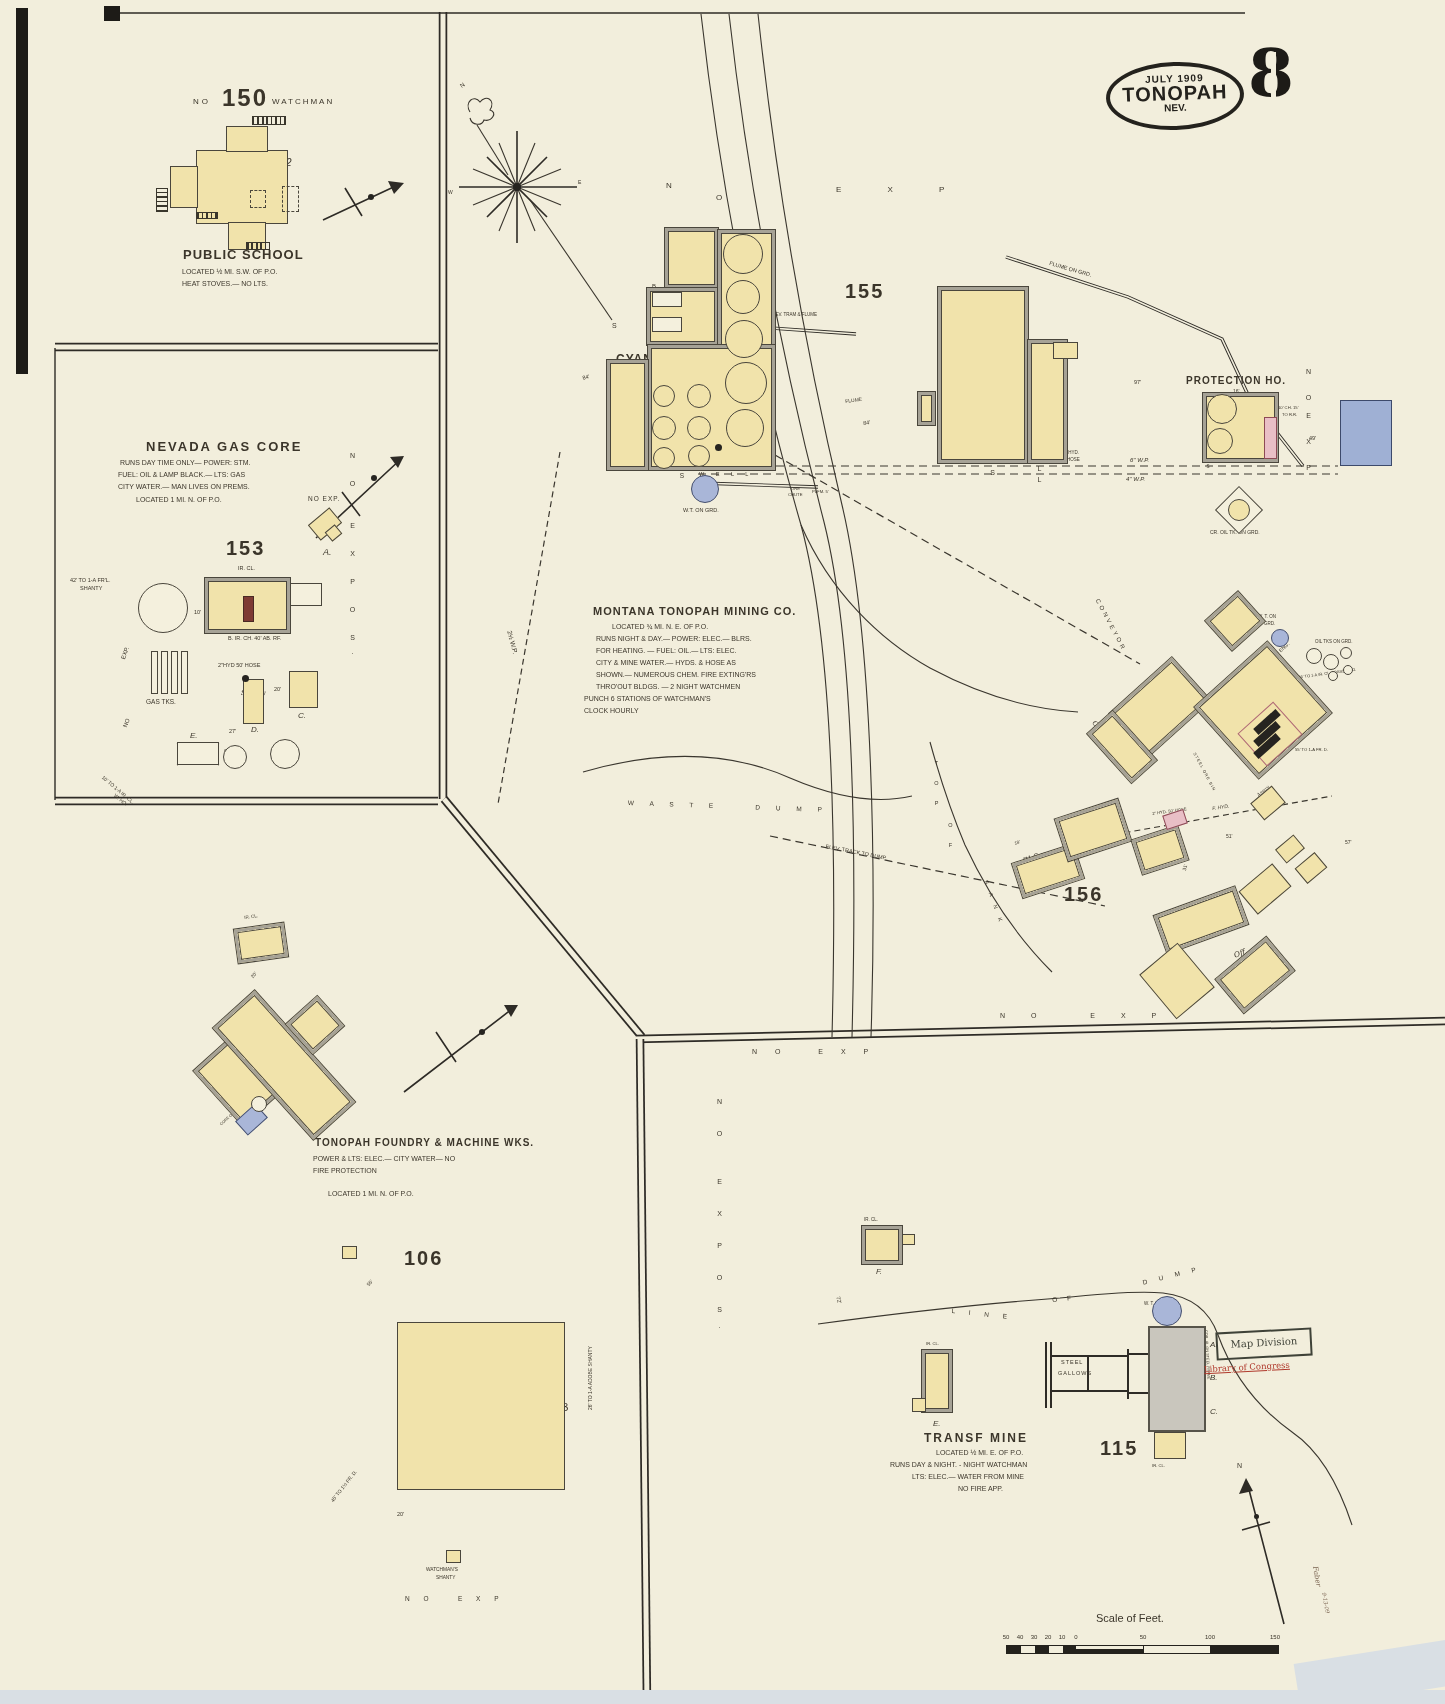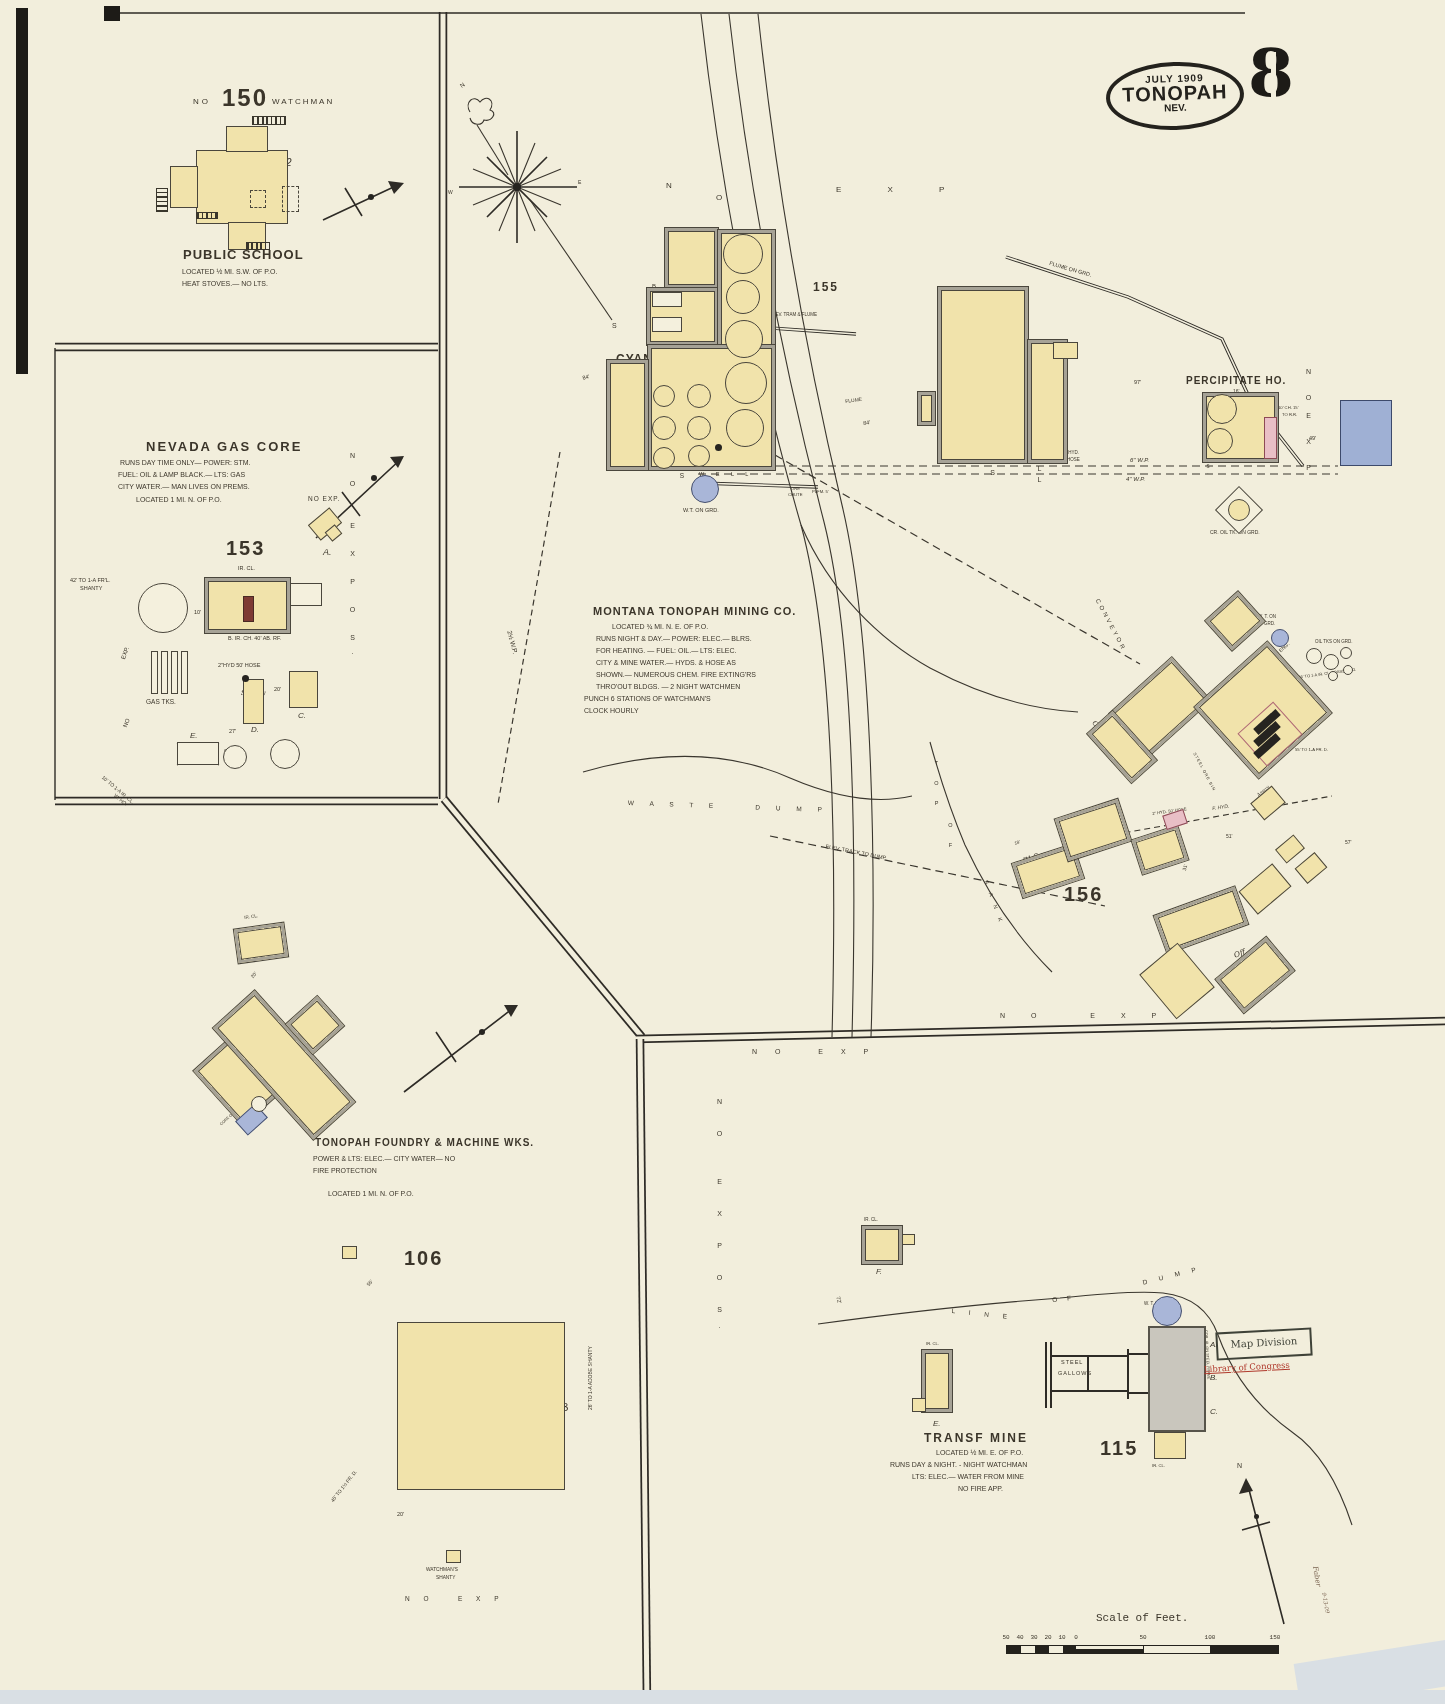--- a/index.html
+++ b/index.html
@@ -44,21 +44,21 @@
   #sheet-number{position:absolute;left:1248px;top:34px;font-family:"DejaVu Serif",serif;
       font-weight:bold;font-size:66px;color:#1d1b17;}
   #sheet-number-stripe{position:absolute;left:1271px;top:52px;width:5px;height:58px;background:#f2eedc;}
   
   #stamp-box{position:absolute;left:1216px;top:1330px;width:92px;height:24px;border:2px solid #3f4238;
      transform:rotate(-3deg);text-align:center;}
   #stamp-box span{font-size:10px;color:#3f4238;font-family:"DejaVu Serif",serif;line-height:22px;}
   #stamp-lib{position:absolute;left:1204px;top:1362px;font-size:8.5px;color:#b0392c;
      transform:rotate(-3deg);text-decoration:underline;font-family:"DejaVu Serif",serif;}
   
-  #scalebar{position:absolute;left:1006px;top:1612px;width:280px;height:52px;font-family:Liberation Mono, monospace;}
+  #scalebar{position:absolute;left:1006px;top:1612px;width:280px;height:52px;}
   #scalebar .title{position:absolute;left:90px;top:0;font-size:11px;color:#3b352a;}
   #scalebar .ticks{position:absolute;left:0;top:22px;width:272px;height:8px;font-size:6px;color:#3b352a;}
   #scalebar .ticks span{position:absolute;transform:translateX(-50%);}
   #scalebar .bar{position:absolute;left:0;top:33px;width:271px;height:7px;border:1px solid #24221d;display:flex;}
   #scalebar .bar i{display:block;height:100%;}
   
   #lbar1{position:absolute;left:16px;top:8px;width:12px;height:366px;background:#1d1b17;}
   #lbar2{position:absolute;left:104px;top:6px;width:16px;height:15px;background:#1d1b17;}
   #scanedge{position:absolute;left:0;top:1690px;width:1445px;height:14px;background:#d9dfe4;}
   #scanedge2{position:absolute;left:1296px;top:1648px;width:200px;height:46px;background:#d9dfe4;transform:rotate(-9deg);}
@@ -170,21 +170,21 @@
       <div class="t" style="left: 272px; top: 747px; font-size: 5px;">TK. NOT</div>
       <div class="t" style="left: 277px; top: 754px; font-size: 5px;">USED</div>
       <div class="t" style="left: 70px; top: 578px; font-size: 5.5px;">42' TO 1-A FR'L.</div>
       <div class="t" style="left: 80px; top: 586px; font-size: 5.5px;">SHANTY</div>
       <div class="t" style="left: 120px; top: 658px; font-size: 6px; transform: rotate(-70deg);">EXP.</div>
       <div class="t" style="left: 122px; top: 726px; font-size: 6px; transform: rotate(-70deg);">NO</div>
       <div class="t" style="left: 104px; top: 775px; font-size: 5px; transform: rotate(40deg);">10' TO 1-A IR. CL.</div>
       <div class="t" style="left: 116px; top: 793px; font-size: 5px; transform: rotate(40deg);">W. HO.</div>
       <div class="t i" style="left: 323px; top: 548px; font-size: 9px;">A.</div>
       <div class="t v" style="left: 349px; top: 452px; font-size: 7px; letter-spacing: 7px;">N O  E X P O S.</div>
-      <div class="t b" style="left: 813px; top: 281px; font-size: 12px; letter-spacing: 2px;">155</div>
+      <div class="t b" style="left: 845px; top: 281px; font-size: 20px; letter-spacing: 2px;">155</div>
       <div class="t" style="left: 666px; top: 182px; font-size: 8px;">N</div>
       <div class="t" style="left: 716px; top: 194px; font-size: 8px;">O</div>
       <div class="t" style="left: 836px; top: 186px; font-size: 8px; letter-spacing: 22px;">E X P</div>
       <div class="t" style="left: 683px; top: 233px; font-size: 5.5px;">12'</div>
       <div class="t v" style="left: 651px; top: 283px; font-size: 6px; letter-spacing: 2px;">BUTTERS</div>
       <div class="t v" style="left: 667px; top: 286px; font-size: 6px; letter-spacing: 2px;">FILTERS</div>
       <div class="t" style="left: 648px; top: 333px; font-size: 5.5px;">2"HYDS. 50' HOSE 2"</div>
       <div class="t b" style="left: 616px; top: 353px; font-size: 12px; letter-spacing: 1px;">CYANIDE PLANT</div>
       <div class="t" style="left: 611px; top: 371px; font-size: 6px;">ABOUT 400' 2" HOSE IN PLANT</div>
       <div class="t v" style="left: 678px; top: 392px; font-size: 6.5px; letter-spacing: 3px;">AGITATORS</div>
@@ -209,21 +209,21 @@
       <div class="t v" style="left: 1036px; top: 366px; font-size: 7px; letter-spacing: 4px;">STAMP  MILL</div>
       <div class="t" style="left: 918px; top: 407px; font-size: 5.5px;">24'</div>
       <div class="t" style="left: 845px; top: 399px; font-size: 5px; transform: rotate(-8deg);">FLUME</div>
       <div class="t" style="left: 863px; top: 421px; font-size: 5.5px; transform: rotate(-8deg);">84'</div>
       <div class="t" style="left: 1052px; top: 341px; font-size: 5.5px;">1=2</div>
       <div class="t" style="left: 1048px; top: 399px; font-size: 5px; transform: rotate(-75deg);">30'</div>
       <div class="t" style="left: 950px; top: 456px; font-size: 4.5px;">2" HYDS. 50'</div>
       <div class="t" style="left: 1063px; top: 451px; font-size: 4.5px;">2" HYD.</div>
       <div class="t" style="left: 1060px; top: 458px; font-size: 4.5px;">50' HOSE</div>
       <div class="t" style="left: 1050px; top: 261px; font-size: 5.5px; transform: rotate(16deg);">FLUME ON GRD.</div>
-      <div class="t b" style="left: 1186px; top: 376px; font-size: 10px; letter-spacing: 1px;">PERCIPITATE HO.</div>
+      <div class="t b" style="left: 1186px; top: 376px; font-size: 10px; letter-spacing: 1px;">PROTECTION HO.</div>
       <div class="t" style="left: 1233px; top: 389px; font-size: 5px;">16'</div>
       <div class="t v" style="left: 1205px; top: 398px; font-size: 4.5px; letter-spacing: 1px;">SOLUTION TKS.</div>
       <div class="t" style="left: 1235px; top: 404px; font-size: 4.5px;">CONC. FL.</div>
       <div class="t" style="left: 1229px; top: 424px; font-size: 4.5px;">2" HYD. 50'</div>
       <div class="t" style="left: 1233px; top: 431px; font-size: 4.5px;">HOSE</div>
       <div class="t" style="left: 1221px; top: 448px; font-size: 4.5px;">2" HYD. 50' HOSE</div>
       <div class="t" style="left: 1278px; top: 406px; font-size: 4.2px;">10' CH. 15'</div>
       <div class="t" style="left: 1282px; top: 413px; font-size: 4.2px;">TO R.R.</div>
       <div class="t" style="left: 1134px; top: 380px; font-size: 5.5px;">97'</div>
       <div class="t" style="left: 1309px; top: 436px; font-size: 5.5px;">49'</div>

